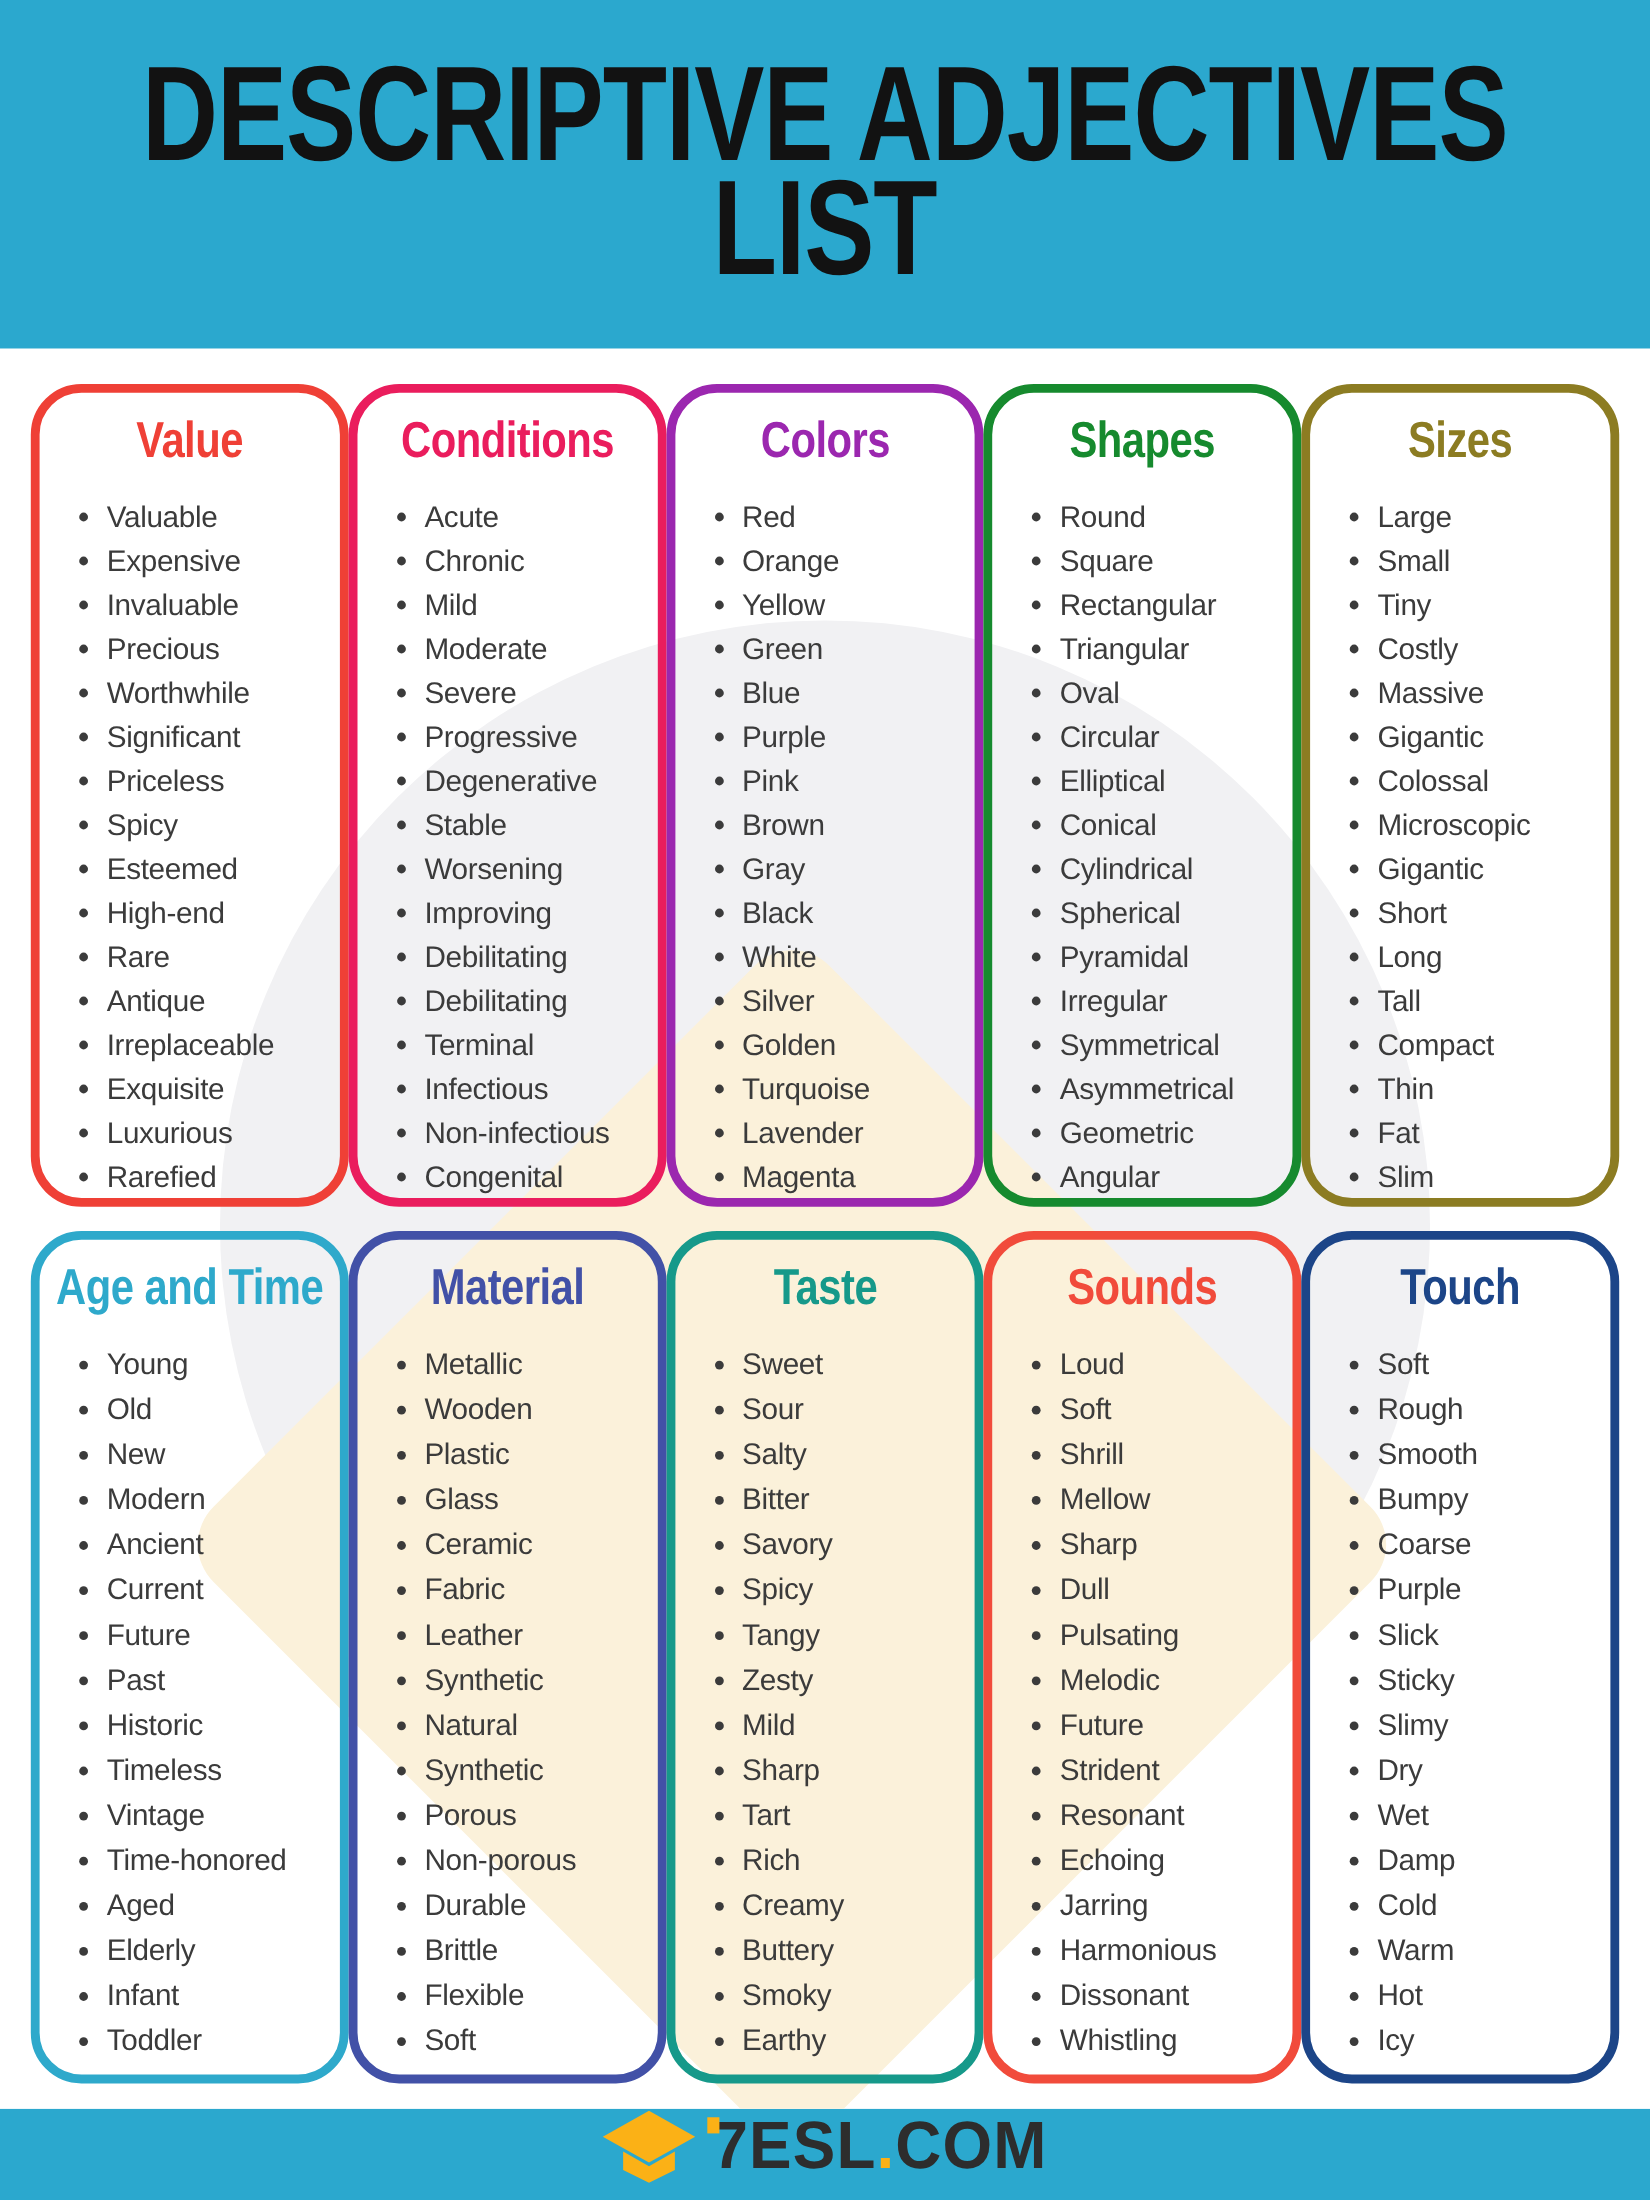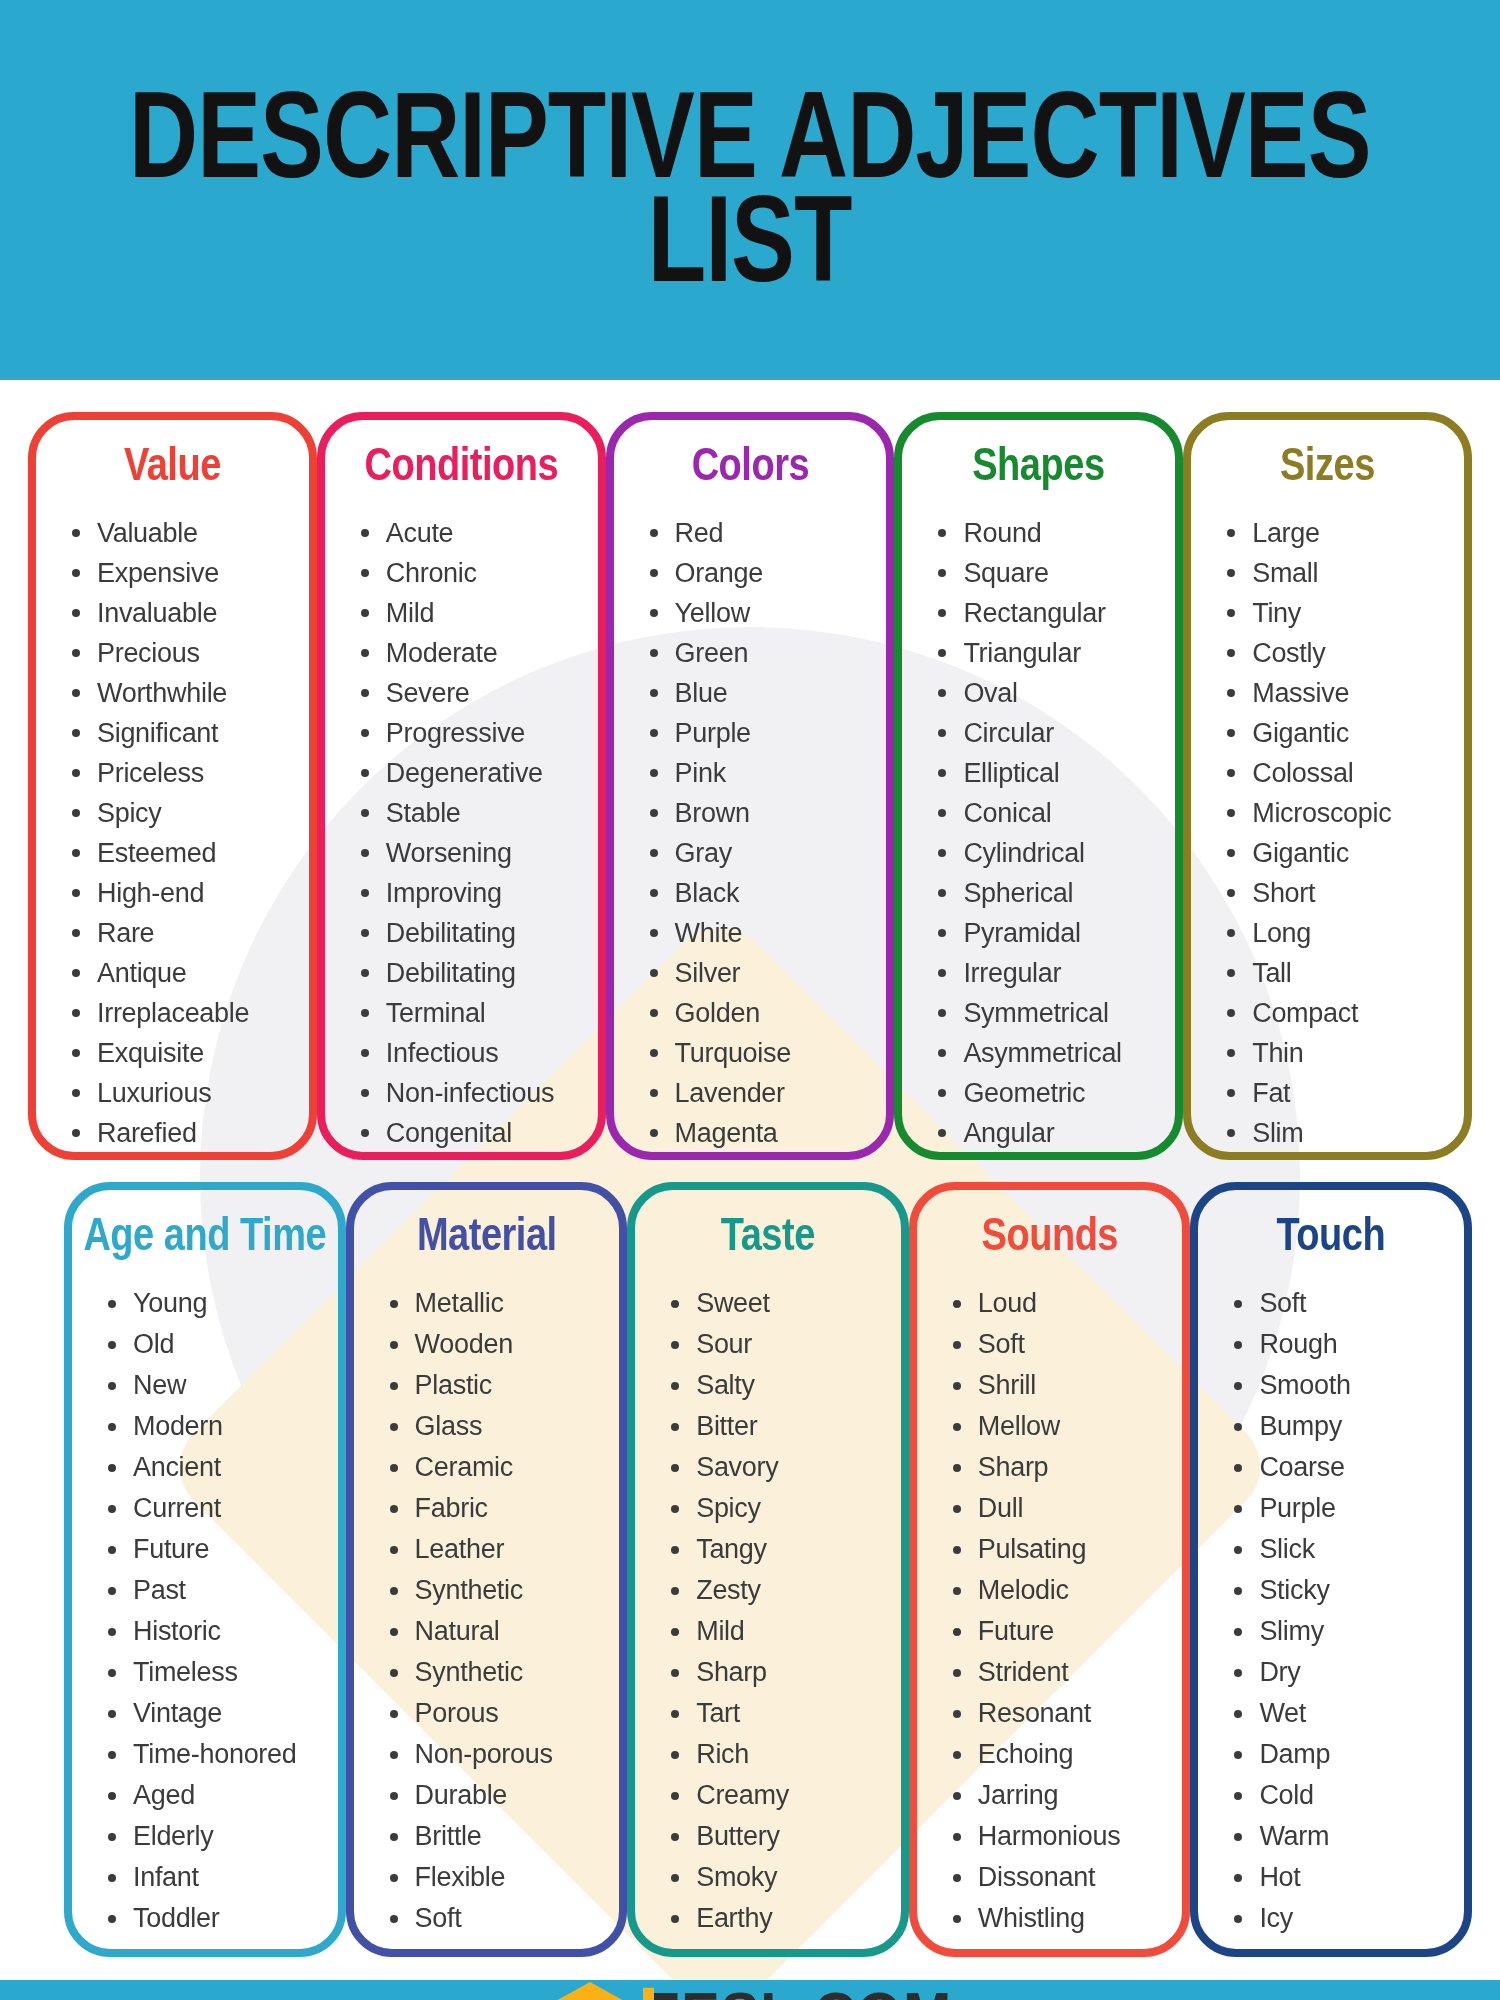--- a/index.html
+++ b/index.html
@@ -3,21 +3,21 @@
 <meta charset="utf-8">
 <style>
   html,body{margin:0;padding:0;}
   body{
     width:1500px;height:2000px;overflow:hidden;background:#ffffff;
     font-family:"Liberation Sans", sans-serif;
     -webkit-font-smoothing:antialiased;
   }
   
   .header{
-    height:380px;background:var(--header-bg);
+    height:317px;background:var(--header-bg);
     display:flex;flex-direction:column;align-items:center;justify-content:center;
     padding-bottom:6px;box-sizing:border-box;
   }
   .header-line{
     color:var(--title-color);
     font-weight:bold;font-size:104px;line-height:96px;
     letter-spacing:-1px;white-space:nowrap;
     transform:scale(.92,1.18);
   }
   .header-line2{margin-top:8px;}
@@ -26,21 +26,21 @@
   .wm-circle{
     position:absolute;left:200px;top:247px;width:1100px;height:1100px;
     border-radius:50%;background:var(--watermark-circle);
   }
   .wm-diamond{
     position:absolute;left:324px;top:691px;width:792px;height:792px;
     background:var(--watermark-cream);transform:rotate(45deg);border-radius:48px;
   }
   .row{position:relative;z-index:1;display:flex;padding:0 28px;}
   .row1{margin-top:32px;}
-  .row2{margin-top:22px;margin-left:36px;}
+  .row2{margin-top:22px;}
   .card{
     flex:1 1 0;box-sizing:border-box;
     border:8px solid var(--c);border-radius:46px;
     padding:22px 0 0;background:transparent;min-width:0;
   }
   .row1 .card{height:748px;}
   .row2 .card{height:775px;}
   .card-title{
     margin:0 0 26px;text-align:center;
     font-size:40px;font-weight:bold;color:var(--c);

